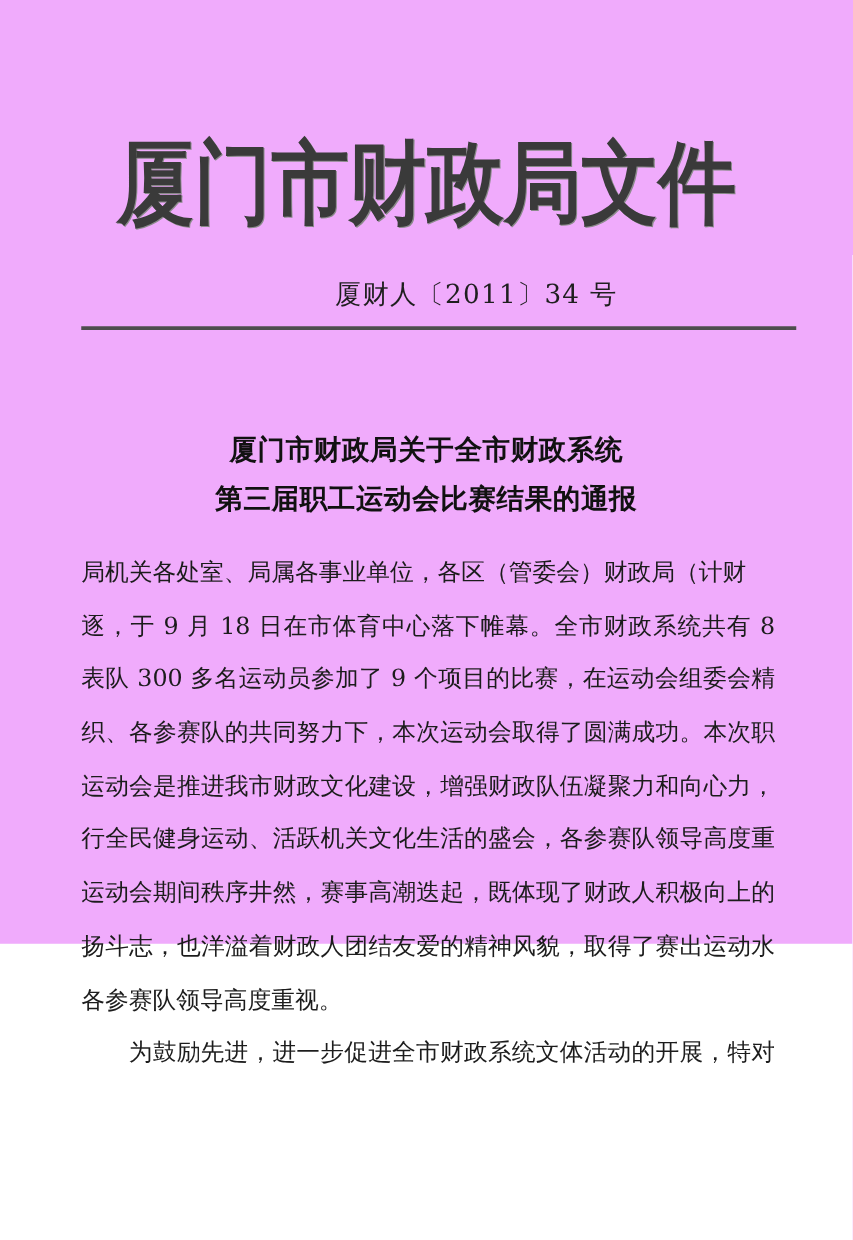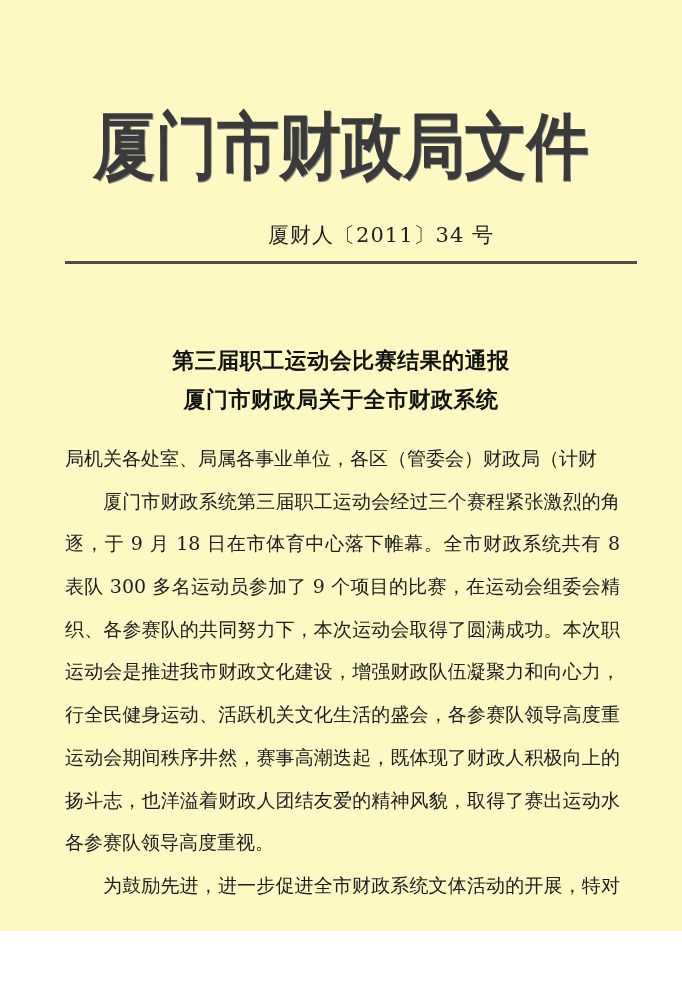--- a/index.html
+++ b/index.html
@@ -7,22 +7,22 @@
     padding: 0;
     width: 682px;
     height: 992px;
     background: #ffffff;
     overflow: hidden;
     font-family: "DejaVu Serif", "Liberation Serif", serif;
   }
   .page {
     position: relative;
     width: 682px;
-    height: 931px;
-    background: #fef9c3;
+    height: 755px;
+    background: #f0abfc;
     text-decoration: underline;
   }
   .letterhead-title {
     position: absolute;
     top: 103px;
     left: 0;
     width: 682px;
     text-align: center;
     font-size: 72px;
     font-weight: bold;
@@ -94,27 +94,26 @@
 
 <div class="page">
 
   <div class="letterhead-title">厦门市财政局文件</div>
 
   <div class="doc-number">厦财人〔2011〕34 号</div>
 
   <div class="rule" style="background: rgb(77, 77, 77);"></div>
 
   <div class="doc-title">
+    <div>厦门市财政局关于全市财政系统</div>
     <div>第三届职工运动会比赛结果的通报</div>
-    <div>厦门市财政局关于全市财政系统</div>
   </div>
 
   <div class="body-block">
     <div class="b-line l-left">局机关各处室、局属各事业单位，各区（管委会）财政局（计财处):</div>
-    <div class="b-line l-ind">厦门市财政系统第三届职工运动会经过三个赛程紧张激烈的角</div>
     <div class="b-line">逐，于 9 月 18 日在市体育中心落下帷幕。全市财政系统共有 8 个代</div>
     <div class="b-line">表队 300 多名运动员参加了 9 个项目的比赛，在运动会组委会精心组</div>
     <div class="b-line">织、各参赛队的共同努力下，本次运动会取得了圆满成功。本次职工</div>
     <div class="b-line">运动会是推进我市财政文化建设，增强财政队伍凝聚力和向心力，践</div>
     <div class="b-line">行全民健身运动、活跃机关文化生活的盛会，各参赛队领导高度重视，</div>
     <div class="b-line">运动会期间秩序井然，赛事高潮迭起，既体现了财政人积极向上的昂</div>
     <div class="b-line">扬斗志，也洋溢着财政人团结友爱的精神风貌，取得了赛出运动水平</div>
     <div class="b-line l-left">各参赛队领导高度重视。</div>
     <div class="b-line l-ind">为鼓励先进，进一步促进全市财政系统文体活动的开展，特对获</div>
   </div>

